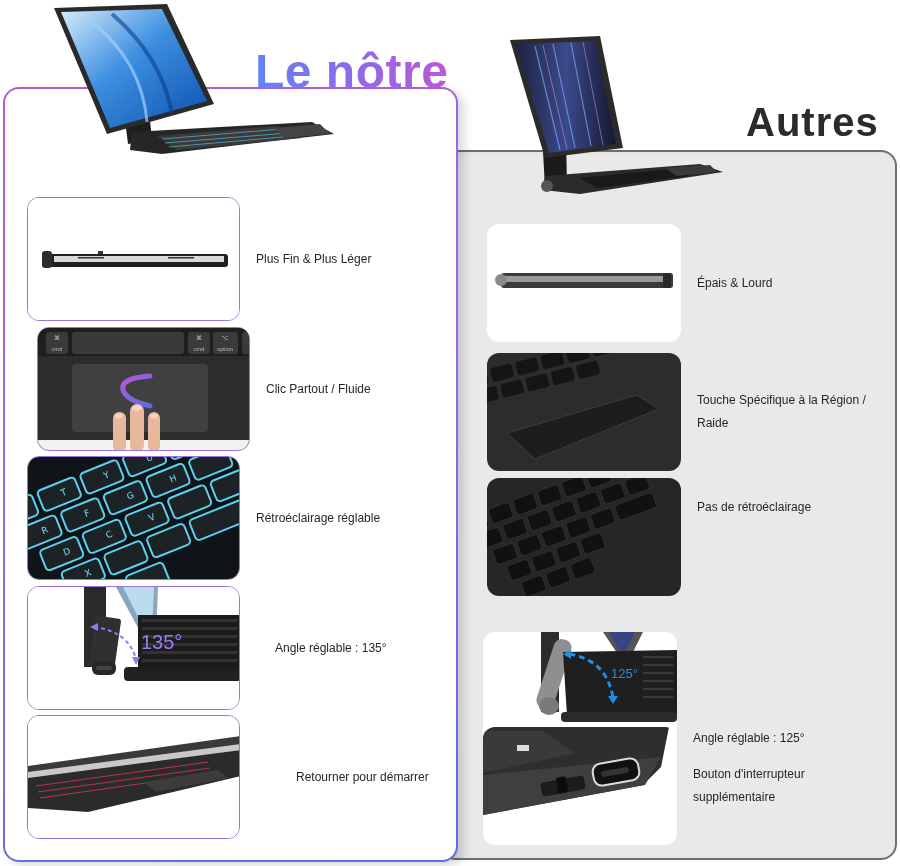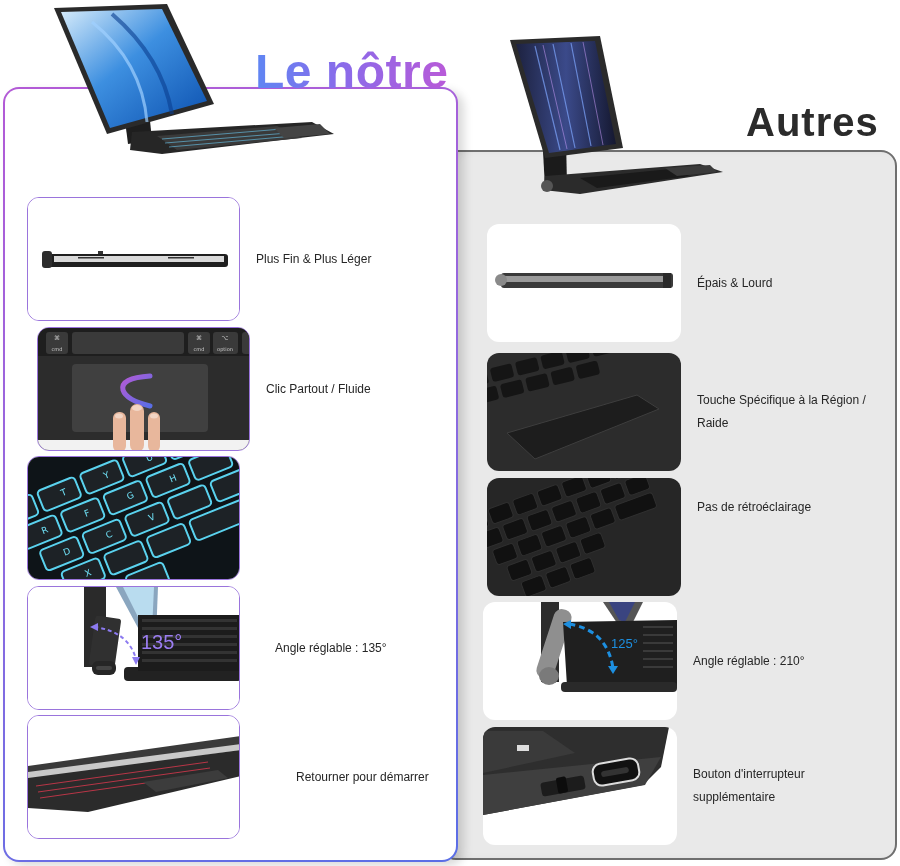--- a/index.html
+++ b/index.html
@@ -50,21 +50,21 @@
 
   .r-ours-1 { left: 27px; top: 197px; }
   .r-ours-2 { left: 27px; top: 327px; margin-left: 10px; }
   .r-ours-3 { left: 27px; top: 456px; }
   .r-ours-4 { left: 27px; top: 586px; gap: 19px; }
   .r-ours-5 { left: 27px; top: 715px; gap: 40px; }
 
   .r-oth-1 { left: 487px; top: 224px; justify-content: flex-end; }
   .r-oth-2 { left: 487px; top: 353px; justify-content: flex-end; }
   .r-oth-3 { left: 487px; top: 478px; }
-  .r-oth-4 { left: 483px; top: 602px; }
+  .r-oth-4 { left: 483px; top: 632px; align-items: flex-end; }
   .r-oth-5 { left: 483px; top: 727px; }
   .r-oth-1 .thumb, .r-oth-2 .thumb, .r-oth-3 .thumb { width: 194px; height: 118px; }
   .r-oth-4 .thumb, .r-oth-5 .thumb { width: 194px; height: 118px; }
 
   svg { display: block; }
 </style>
 </head>
 <body>
 
 <div class="title-ours">Le nôtre</div>
@@ -224,20 +224,21 @@
           <text x="108" y="42">G</text>
           <text x="154" y="42">H</text>
         <text x="28" y="70">D</text>
           <text x="74" y="70">C</text>
           <text x="120" y="70">V</text>
         <text x="40" y="98">X</text>
           <text x="-2" y="98">S</text>
       </g>
     </svg>
   </div>
+  <div class="label" style="width:150px;">Rétroéclairage réglable</div>
 </div>
 
 <div class="row r-ours-4">
   <div class="thumb thumb-ours">
     <svg width="213" height="124" viewBox="0 0 213 124">
       <rect width="213" height="124" fill="#fff"></rect>
       <rect x="56" y="0" width="22" height="80" fill="#2a2a2a"></rect>
       <polygon points="88,0 130,0 128,50 116,52" fill="#8aa6bf"></polygon>
       <polygon points="95,0 126,0 124,44 118,46" fill="#b9dcef"></polygon>
       <rect x="64" y="30" width="26" height="50" rx="3" fill="#303030" transform="rotate(8 77 55)"></rect>
@@ -373,21 +374,21 @@
           <rect x="160" y="48" width="30" height="2"></rect>
           <rect x="160" y="56" width="30" height="2"></rect>
           <rect x="160" y="64" width="30" height="2"></rect>
         </g>
       <path d="M86 22 Q124 28 130 66" stroke="#1d8fe0" stroke-width="3" stroke-dasharray="6 4" fill="none"></path>
       <polygon points="80,22 88,18 88,27" fill="#1d8fe0"></polygon>
       <polygon points="125,64 135,64 130,72" fill="#1d8fe0"></polygon>
       <text x="128" y="46" fill="#1d8fe0" font-size="13" font-family="Liberation Sans, sans-serif">125°</text>
     </svg>
   </div>
-  <div class="label">Angle réglable : 210°</div>
+  <div class="label">Angle réglable : 125°</div>
 </div>
 
 <div class="row r-oth-5">
   <div class="thumb thumb-others">
     <svg width="194" height="118" viewBox="0 0 194 118">
       <rect width="194" height="118" fill="#fff"></rect>
       <polygon points="0,0 186,0 178,40 160,58 0,88" fill="#2e2e2e"></polygon>
       <polygon points="0,4 60,4 92,26 0,46" fill="#3a3a3a"></polygon>
       <rect x="34" y="18" width="12" height="6" fill="#ddd"></rect>
       <polygon points="0,48 178,30 162,58 0,88" fill="#3f3f3f"></polygon>

